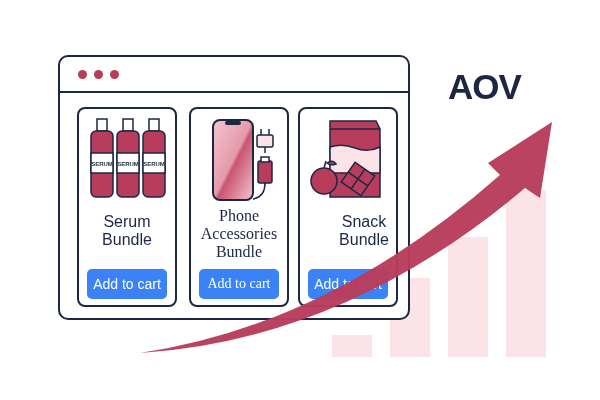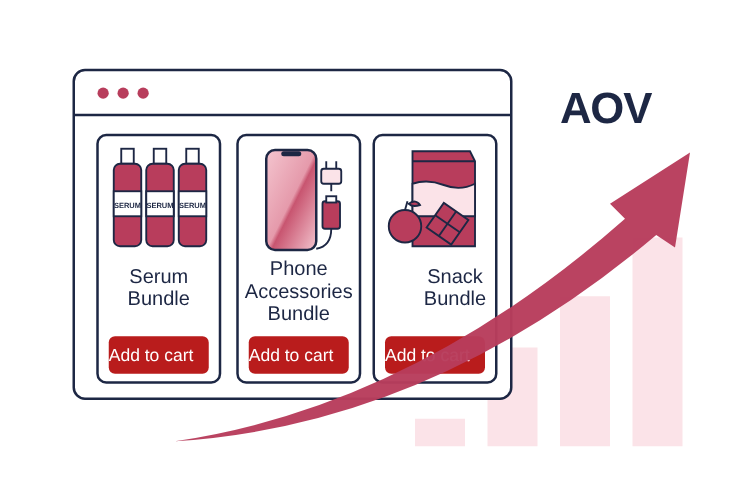--- a/index.html
+++ b/index.html
@@ -3,21 +3,21 @@
   <meta charset="utf-8">
   <style>
     html, body { margin: 0; padding: 0; }
     body { width: 600px; height: 400px; background: #ffffff; position: relative; overflow: hidden; font-family: "Liberation Sans", "DejaVu Sans", sans-serif; }
     .bar { position: absolute; background: #fbe3e8; }
     .browser { position: absolute; left: 58px; top: 55px; width: 352px; height: 265px; border: 2.5px solid #1d2744; border-radius: 10px; background: #fff; box-sizing: border-box; }
     .browser-bar { height: 34px; border-bottom: 2.5px solid #1d2744; position: relative; }
     .dot { position: absolute; top: 13px; width: 9px; height: 9px; border-radius: 50%; background: #b83d5c; }
     .card { position: absolute; top: 50px; width: 100px; height: 200px; border: 2px solid #1d2744; border-radius: 8px; background: #fff; box-sizing: border-box; }
     .card-title { position: absolute; left: 0; right: 0; text-align: center; font-weight: 500; font-size: 16px; line-height: 18px; color: #1d2744; }
-    .add-btn { position: absolute; left: 8px; right: 8px; height: 30px; background: #b91c1c; color: #fff; border-radius: 5px; font-size: 14px; line-height: 30px; }
+    .add-btn { position: absolute; left: 8px; right: 8px; height: 30px; background: #3b82f6; color: #fff; border-radius: 5px; font-size: 14px; line-height: 30px; text-align: center; }
     .aov { position: absolute; left: 448px; top: 67px; font-size: 35px; font-weight: bold; color: #1d2744; letter-spacing: -1px; }
     .overlay { position: absolute; left: 0; top: 0; pointer-events: none; }
     .label-text { font-family: "Liberation Sans", sans-serif; font-weight: bold; font-size: 6px; fill: #1d2744; }
   </style>
 </head>
 <body>
 
 <div class="bar" style="left:332px; top:335px; width:40px; height:22px;"></div>
 <div class="bar" style="left:390px; top:278px; width:40px; height:79px;"></div>
 <div class="bar" style="left:448px; top:237px; width:40px; height:120px;"></div>
@@ -53,21 +53,21 @@
         </g>
       </g>
     </svg>
     <div class="card-title" style="top:104px;">
       <div>Serum</div>
       <div>Bundle</div>
     </div>
     <div class="add-btn" style="top:160px;">Add to cart</div>
   </div>
 
-  <div class="card" style="left:129px;">
+  <div class="card" style="left:129px;font-family:Liberation Serif, serif;">
     <svg width="96" height="90" viewBox="0 0 96 90" style="position:absolute;left:0;top:8px;">
       <defs>
         <linearGradient id="scr" x1="0" y1="0" x2="1" y2="1">
           <stop offset="0" stop-color="#f4c5cf"></stop>
           <stop offset="0.5" stop-color="#e59aab"></stop>
           <stop offset="0.55" stop-color="#c85570"></stop>
           <stop offset="1" stop-color="#f4c5cf"></stop>
         </linearGradient>
       </defs>
       <rect x="22" y="3" width="40" height="80" rx="7" fill="url(#scr)" stroke="#1d2744" stroke-width="2"></rect>

